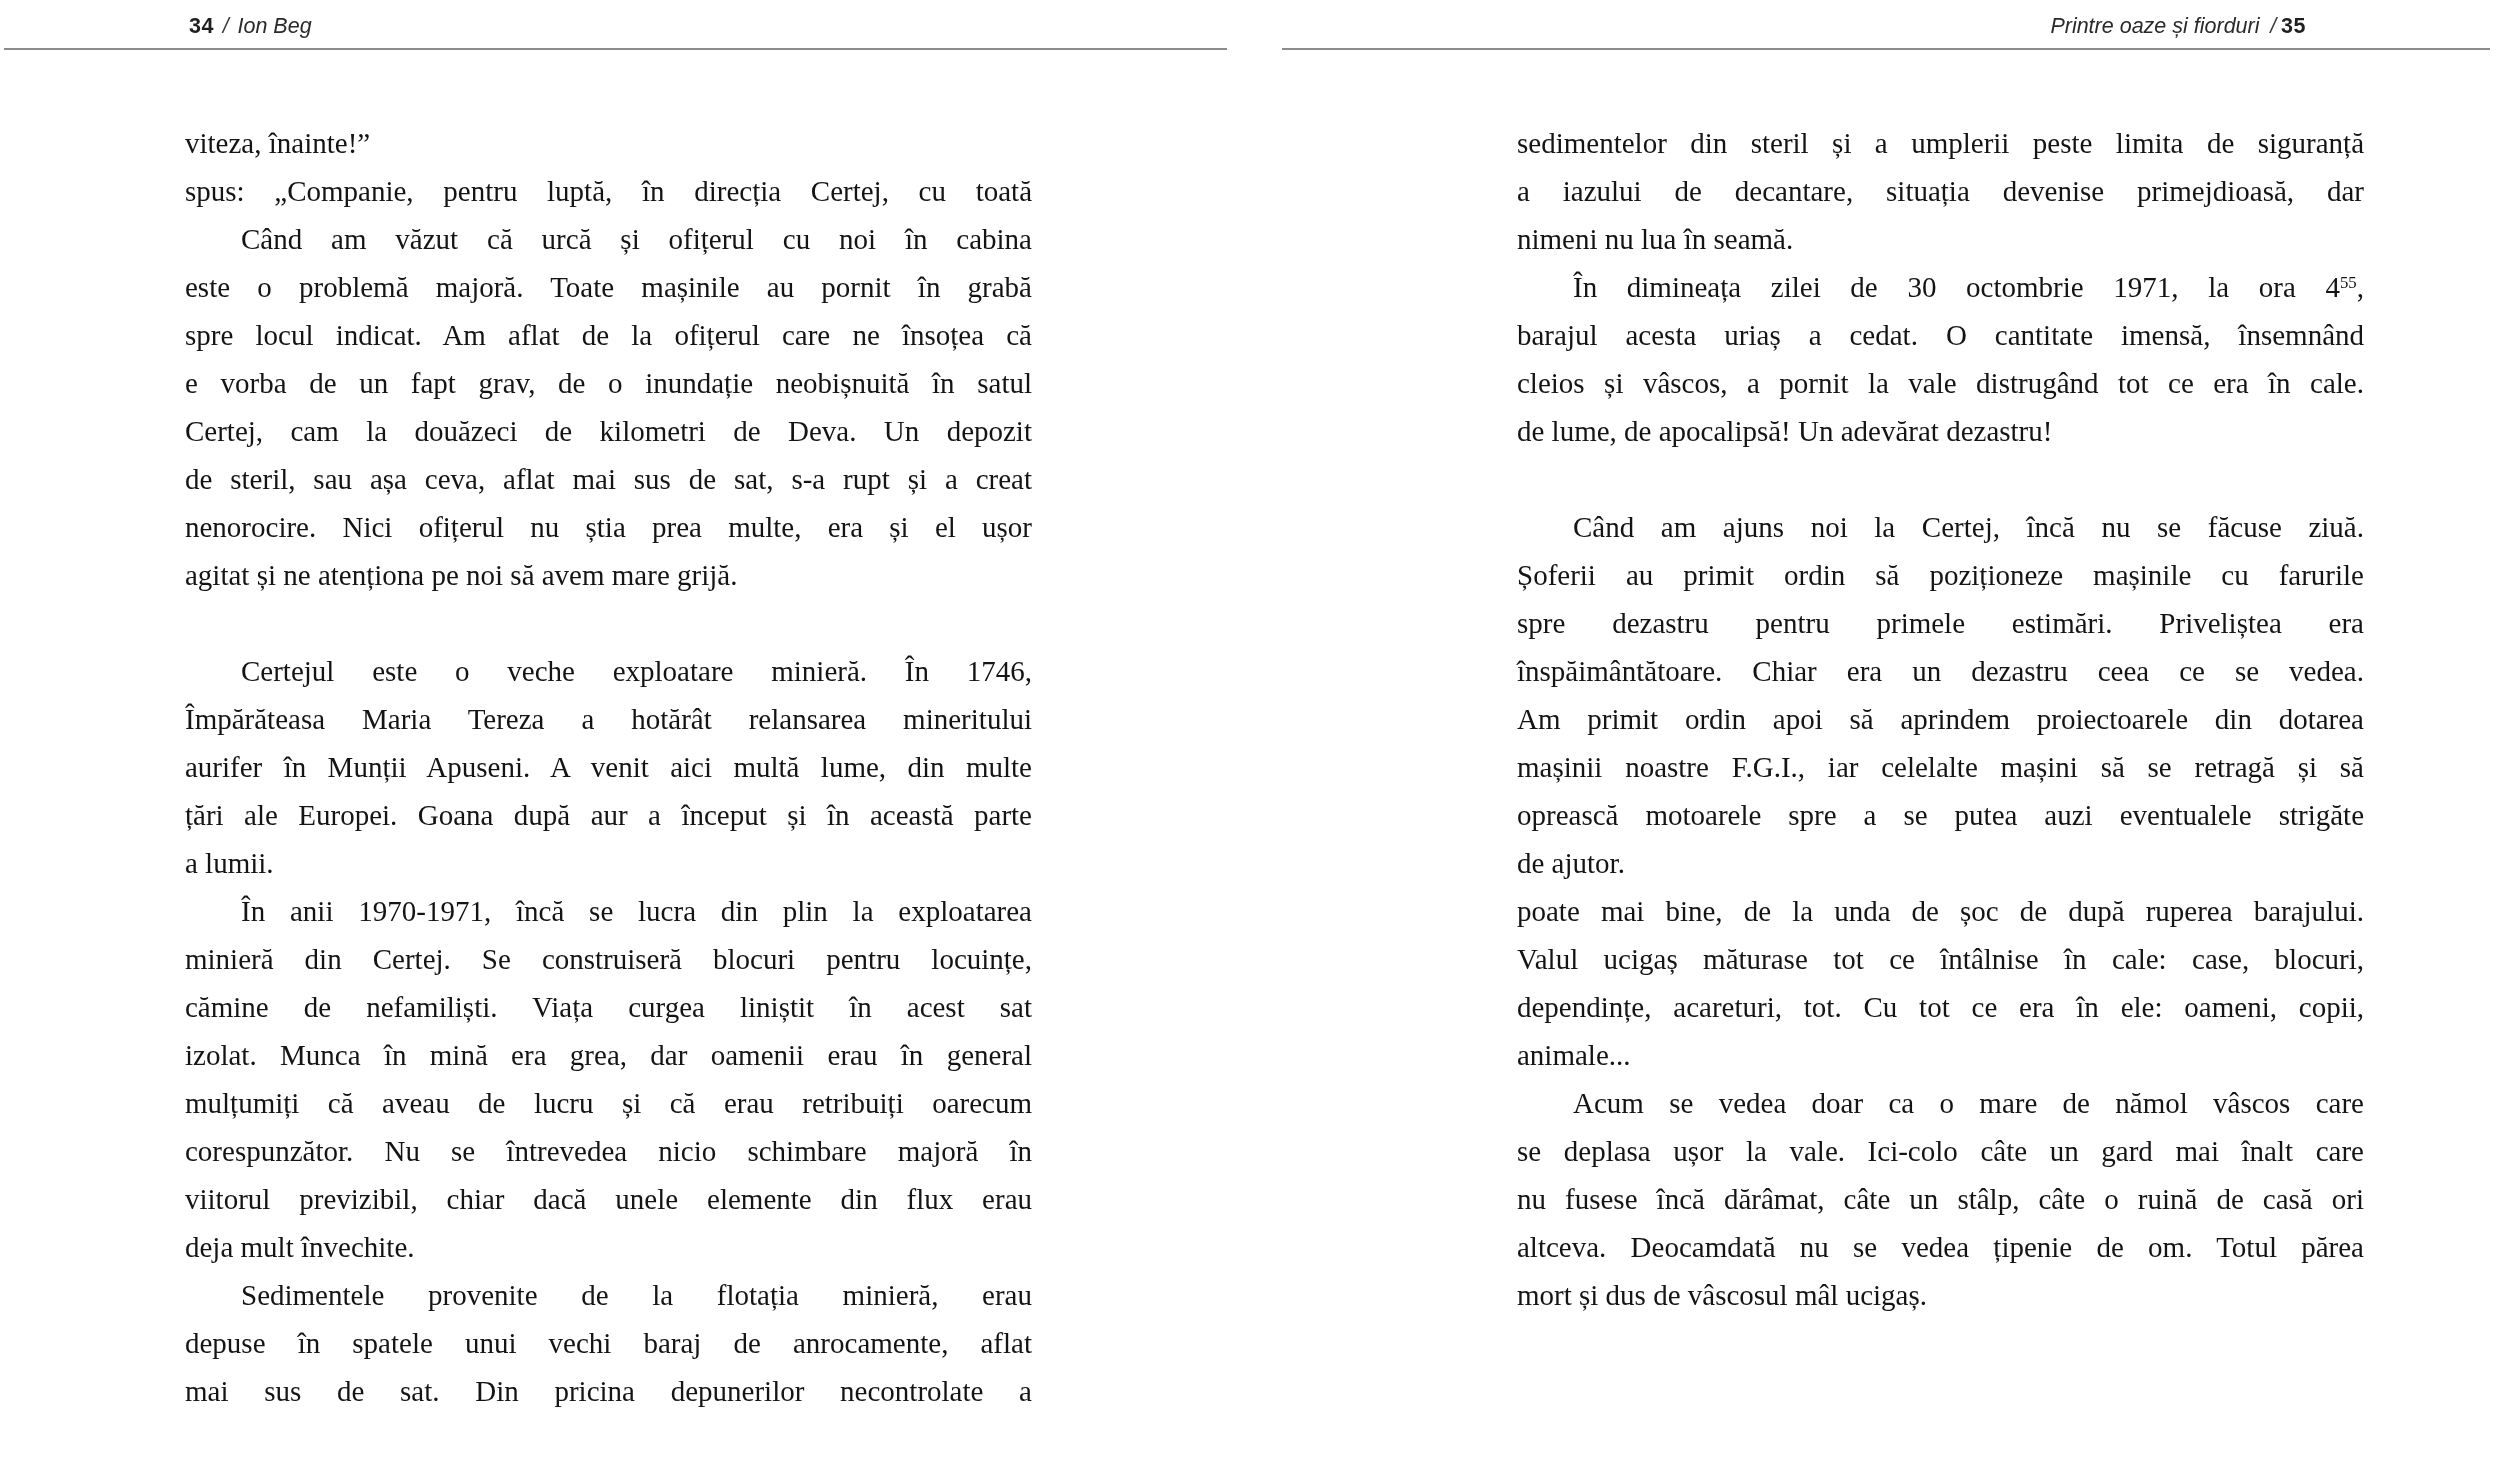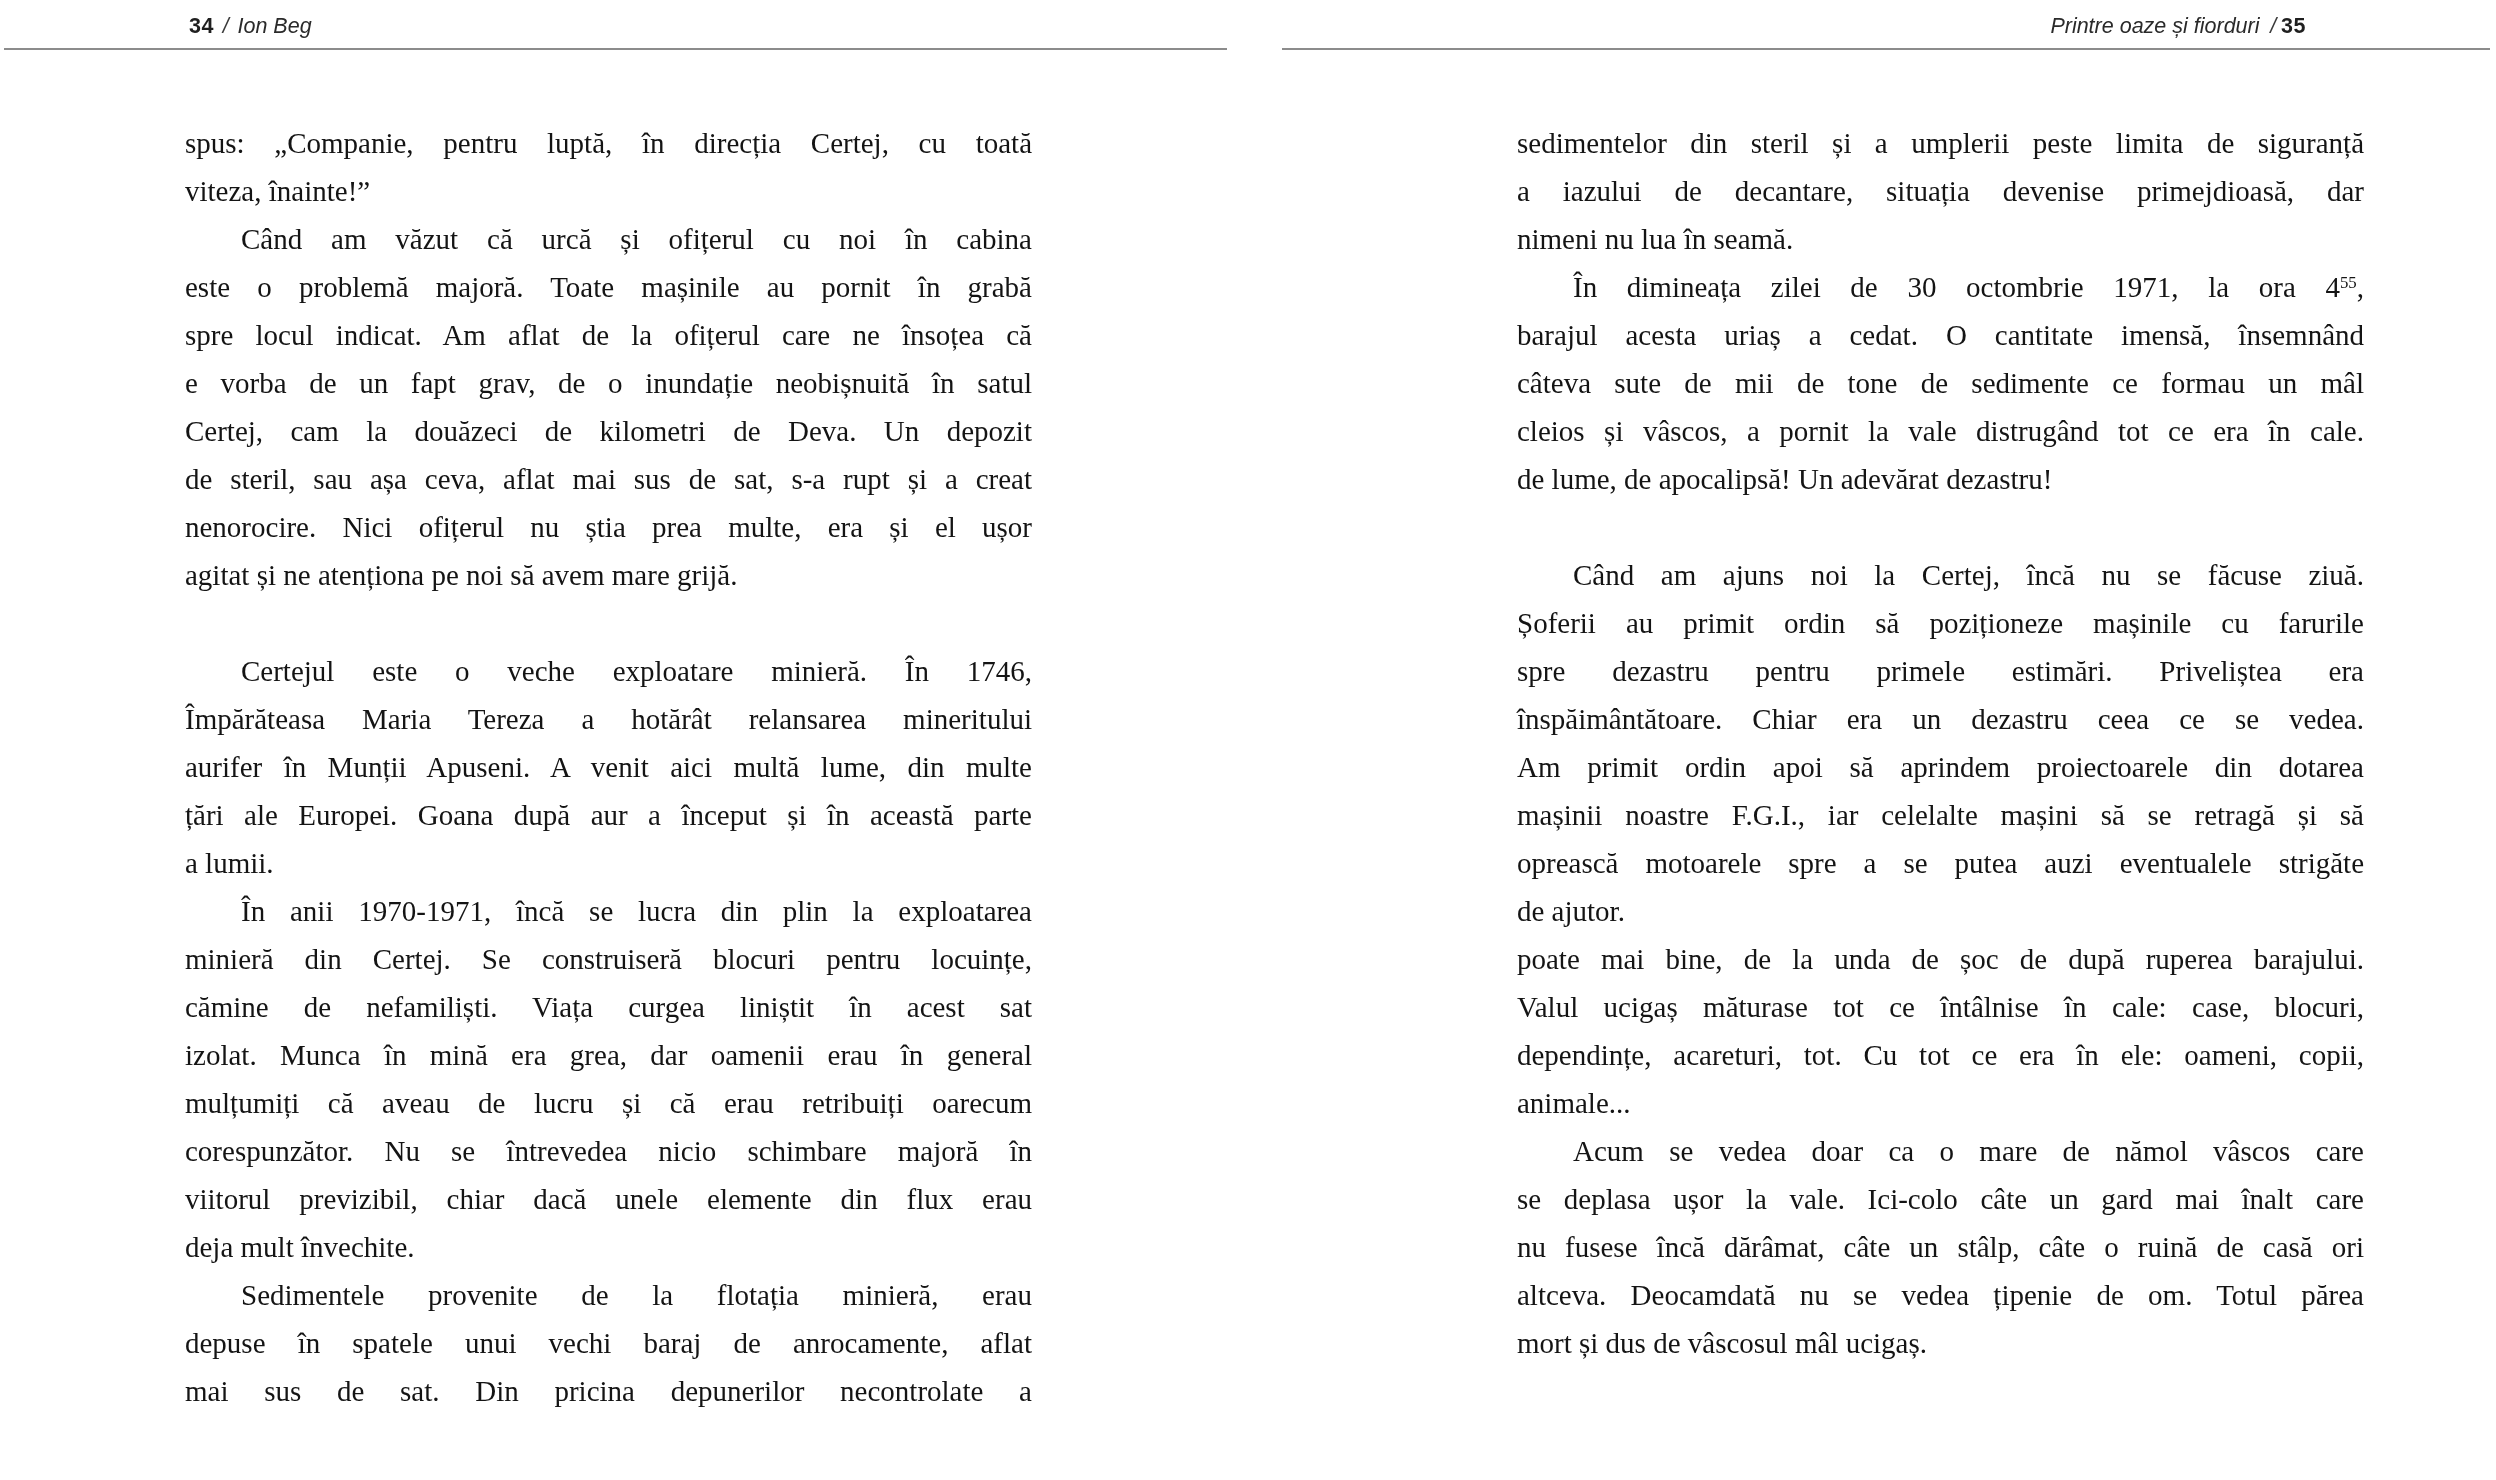--- a/index.html
+++ b/index.html
@@ -87,22 +87,22 @@
 
 <div id="spread">
 
   <div id="page-left" class="page">
     <div class="running-head">
       <span class="folio">34</span><span class="head-sep">/</span><span class="running-title">Ion Beg</span>
     </div>
     <div class="header-rule"></div>
     <div class="page-body" id="body-left">
         <div class="para">
+          <div class="line natural">viteza, înainte!”</div>
           <div class="line">spus: „Companie, pentru luptă, în direcția Certej, cu toată</div>
-          <div class="line natural">viteza, înainte!”</div>
         </div>
         <div class="para">
           <div class="line indent">Când am văzut că urcă și ofițerul cu noi în cabina</div>
           <div class="line">este o problemă majoră. Toate mașinile au pornit în grabă</div>
           <div class="line">spre locul indicat. Am aflat de la ofițerul care ne însoțea că</div>
           <div class="line">e vorba de un fapt grav, de o inundație neobișnuită în satul</div>
           <div class="line">Certej, cam la douăzeci de kilometri de Deva. Un depozit</div>
           <div class="line">de steril, sau așa ceva, aflat mai sus de sat, s-a rupt și a creat</div>
           <div class="line">nenorocire. Nici ofițerul nu știa prea multe, era și el ușor</div>
           <div class="line natural">agitat și ne atenționa pe noi să avem mare grijă.</div>
@@ -139,21 +139,20 @@
     <div class="header-rule"></div>
     <div class="page-body" id="body-right">
         <div class="para">
           <div class="line">sedimentelor din steril și a umplerii peste limita de siguranță</div>
           <div class="line">a iazului de decantare, situația devenise primejdioasă, dar</div>
           <div class="line natural">nimeni nu lua în seamă.</div>
         </div>
         <div class="para">
           <div class="line indent">În dimineața zilei de 30 octombrie 1971, la ora 4<sup>55</sup>,</div>
           <div class="line">barajul acesta uriaș a cedat. O cantitate imensă, însemnând</div>
-          <div class="line">câteva sute de mii de tone de sedimente ce formau un mâl</div>
           <div class="line">cleios și vâscos, a pornit la vale distrugând tot ce era în cale.</div>
           <div class="line natural">de lume, de apocalipsă! Un adevărat dezastru!</div>
         </div>
         <div class="para gap">
           <div class="line indent">Când am ajuns noi la Certej, încă nu se făcuse ziuă.</div>
           <div class="line">Șoferii au primit ordin să poziționeze mașinile cu farurile</div>
           <div class="line">spre dezastru pentru primele estimări. Priveliștea era</div>
           <div class="line">înspăimântătoare. Chiar era un dezastru ceea ce se vedea.</div>
           <div class="line">Am primit ordin apoi să aprindem proiectoarele din dotarea</div>
           <div class="line">mașinii noastre F.G.I., iar celelalte mașini să se retragă și să</div>

